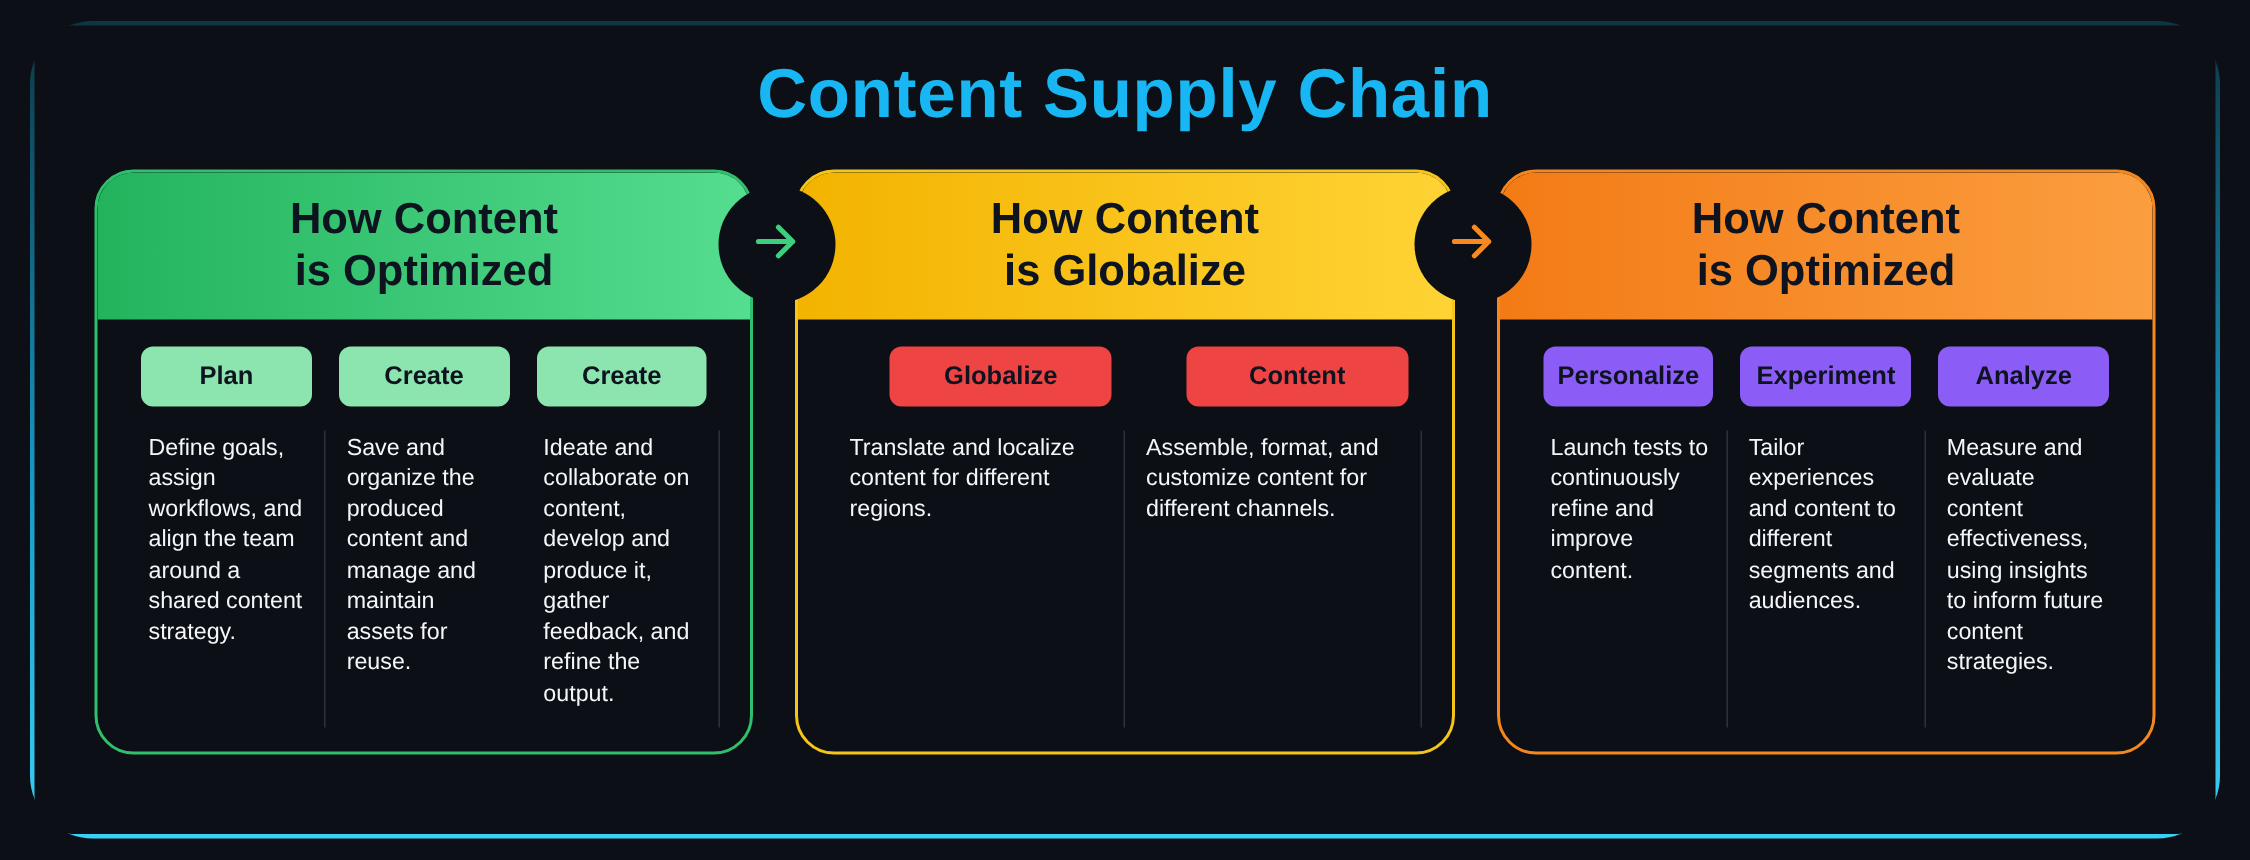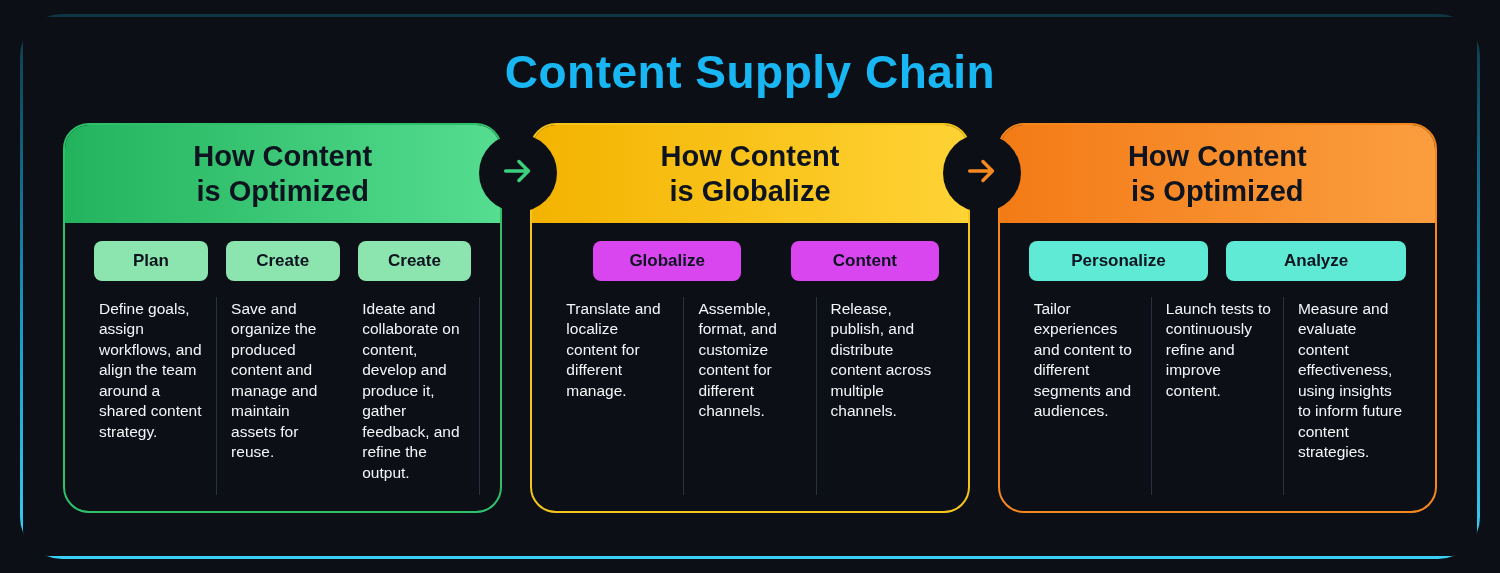--- a/index.html
+++ b/index.html
@@ -14,21 +14,21 @@
     position: absolute;
     left: 20px; top: 14px; right: 20px; bottom: 14px;
     border-radius: 42px;
     background: linear-gradient(180deg, #0d3644 0%, #1a9ecb 60%, #3bd0f5 100%);
     padding: 3px;
   }
   .frame-inner {
     width: 100%; height: 100%;
     border-radius: 25px;
     background: #0c1016;
-    padding-top: 28px;
+    padding-top: 18px;
   }
   .page-title {
     text-align: center;
     font-size: 46px;
     font-weight: 700;
     letter-spacing: 0.5px;
     color: #18b7f3;
   }
   .cards {
     position: relative;
@@ -92,24 +92,24 @@
     color: #f4f6f8;
     font-size: 15.5px;
     line-height: 1.32;
   }
   
   .card.s0 { border-color: #2fc06c; }
   .card.s0 .card-header { background: linear-gradient(90deg, #23b35d, #55dd90); }
   .card.s0 .pill { background: #8ce4ae; }
   .card.s1 { border-color: #f6c51a; }
   .card.s1 .card-header { background: linear-gradient(90deg, #f3b300, #ffd335); }
-  .card.s1 .pill { background: #d946ef; margin-left: 32px; }
+  .card.s1 .pill { background: #ef4444; margin-left: 32px; }
   .card.s2 { border-color: #f6871e; }
   .card.s2 .card-header { background: linear-gradient(90deg, #f37b16, #fb9e3f); }
-  .card.s2 .pill { background: #5eead4; }
+  .card.s2 .pill { background: #8b5cf6; }
   
   .arrow-circle {
     position: absolute;
     top: 11px;
     width: 78px; height: 78px;
     border-radius: 50%;
     background: #0c1016;
     display: flex;
     align-items: center;
     justify-content: center;
@@ -173,54 +173,54 @@
           <div class="pills">
             <div class="pill-cell">
               <div class="pill">Globalize</div>
             </div>
             <div class="pill-cell">
               <div class="pill">Content</div>
             </div>
           </div>
           <div class="cols">
             <div class="col divided">
-              <p class="desc">Translate and localize content for different manage.</p>
+              <p class="desc">Translate and localize content for different regions.</p>
             </div>
             <div class="col divided">
               <p class="desc">Assemble, format, and customize content for different channels.</p>
-            </div>
-            <div class="col">
-              <p class="desc">Release, publish, and distribute content across multiple channels.</p>
             </div>
           </div>
         </div>
       </section>
 
       <section class="card s2">
         <header class="card-header">
           <div class="card-title">
             <span>How Content</span><br>
             <span>is Optimized</span>
           </div>
         </header>
         <div class="card-body">
           <div class="pills">
             <div class="pill-cell">
               <div class="pill">Personalize</div>
             </div>
             <div class="pill-cell">
+              <div class="pill">Experiment</div>
+            </div>
+            <div class="pill-cell">
               <div class="pill">Analyze</div>
             </div>
           </div>
           <div class="cols">
             <div class="col divided">
+              <p class="desc">Launch tests to continuously refine and improve content.</p>
+            </div>
+            <div class="col divided">
               <p class="desc">Tailor experiences and content to different segments and audiences.</p>
-            </div>
-            <div class="col divided">
-              <p class="desc">Launch tests to continuously refine and improve content.</p>
             </div>
             <div class="col">
               <p class="desc">Measure and evaluate content effectiveness, using insights to inform future content strategies.</p>
             </div>
           </div>
         </div>
       </section>
 
       <div class="arrow-circle a0">
         <span>

